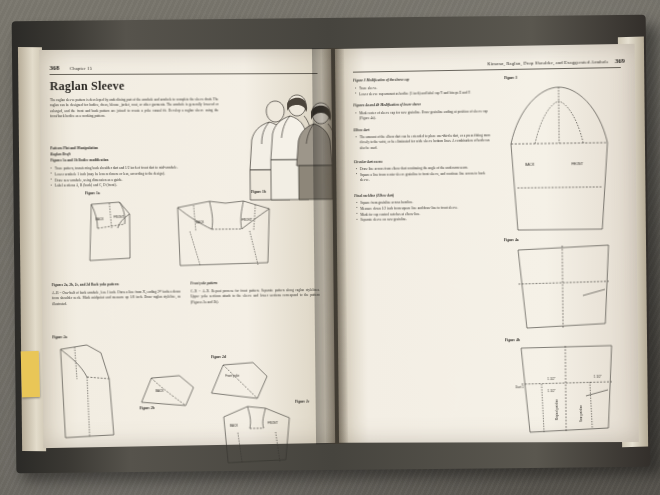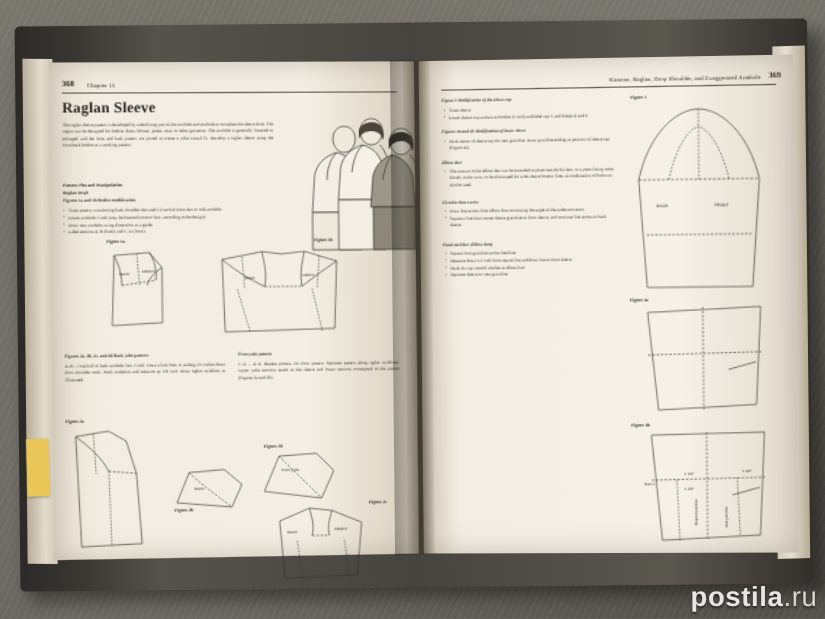--- a/index.html
+++ b/index.html
@@ -312,16 +312,13 @@
           <text x="68" y="78" font-size="2.8" fill="#33302b" font-family="Liberation Sans, sans-serif" transform="rotate(-90 68 78)">New grainline</text>
         </svg>
       </div>
     </div>
 
     <div class="gutter"></div>
     <div class="curl"></div>
     <div class="tab"></div>
   </div>
 
-  <div class="wm">
-    <b>postila</b><span class="ru">.ru</span>
-  </div>
 </div>
 
 </body></html>

